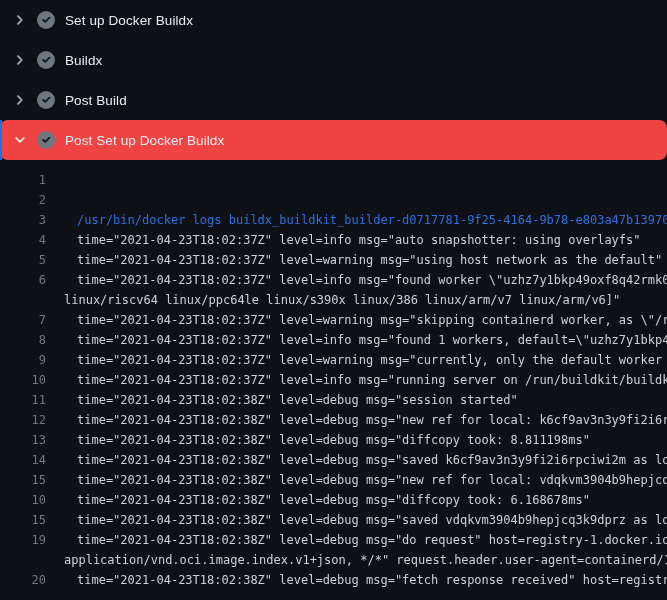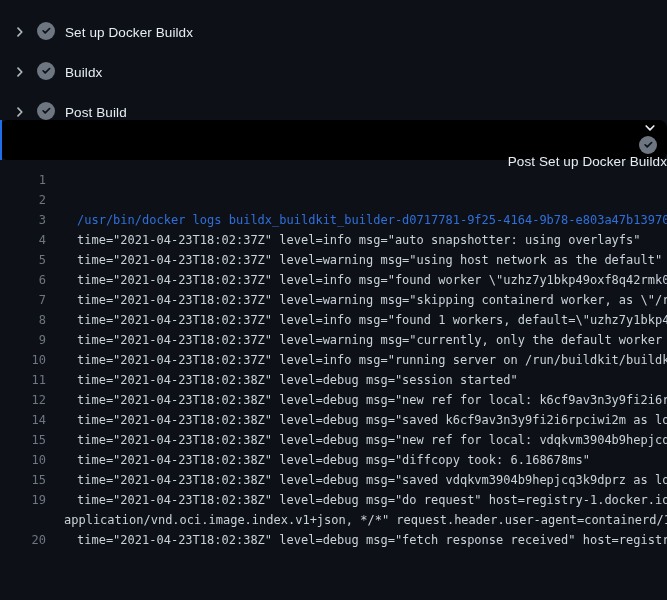--- a/index.html
+++ b/index.html
@@ -7,25 +7,25 @@
   body {
     background:#0d1117;
     font-family:"Liberation Sans", sans-serif;
     color:#e6edf3;
   }
   .app { width:667px; height:600px; overflow:hidden; position:relative; }
 
   
   .sections { padding:0; }
   .section-row {
-    height:40px; display:flex; align-items:flex-end;
+    height:40px; display:flex; align-items:center;
     padding-left:12px; cursor:pointer; position:relative;
   }
   .section-row.expanded {
-    background:#000000; border-radius:8px;flex-direction:column;
+    background:#ef4444; border-radius:8px;
   }
   .section-row.expanded .accent-strip {
     position:absolute; left:0; top:0; bottom:0; width:2px;
     background:#1f6feb;
   }
   .chev { width:16px; height:16px; margin-right:9px; flex:0 0 16px; display:flex; align-items:center; justify-content:center; }
   .chev svg { display:block; }
   .status { width:18px; height:18px; margin-right:10px; flex:0 0 18px; }
   .section-label { font-size:13.5px; color:#e6edf3; letter-spacing:.1px; }
 
@@ -120,26 +120,28 @@
 
   </div>
 
   <div class="log">
       <div class="log-row"><span class="ln">1</span></div>
       <div class="log-row"><span class="ln">2</span><span class="txt group-label"><span class="tri">▼</span><span>BuildKit container logs</span></span></div>
       <div class="log-row ind"><span class="ln">3</span><span class="txt link">/usr/bin/docker logs buildx_buildkit_builder-d0717781-9f25-4164-9b78-e803a47b13970</span></div>
       <div class="log-row ind"><span class="ln">4</span><span class="txt">time="2021-04-23T18:02:37Z" level=info msg="auto snapshotter: using overlayfs"</span></div>
       <div class="log-row ind"><span class="ln">5</span><span class="txt">time="2021-04-23T18:02:37Z" level=warning msg="using host network as the default"</span></div>
       <div class="log-row ind"><span class="ln">6</span><span class="txt">time="2021-04-23T18:02:37Z" level=info msg="found worker \"uzhz7y1bkp49oxf8q42rmk0xj</span></div>
+      <div class="log-row"><span class="ln"></span><span class="txt">linux/riscv64 linux/ppc64le linux/s390x linux/386 linux/arm/v7 linux/arm/v6]"</span></div>
       <div class="log-row ind"><span class="ln">7</span><span class="txt">time="2021-04-23T18:02:37Z" level=warning msg="skipping containerd worker, as \"/run</span></div>
       <div class="log-row ind"><span class="ln">8</span><span class="txt">time="2021-04-23T18:02:37Z" level=info msg="found 1 workers, default=\"uzhz7y1bkp49o</span></div>
       <div class="log-row ind"><span class="ln">9</span><span class="txt">time="2021-04-23T18:02:37Z" level=warning msg="currently, only the default worker ca</span></div>
       <div class="log-row ind"><span class="ln">10</span><span class="txt">time="2021-04-23T18:02:37Z" level=info msg="running server on /run/buildkit/buildkit</span></div>
       <div class="log-row ind"><span class="ln">11</span><span class="txt">time="2021-04-23T18:02:38Z" level=debug msg="session started"</span></div>
       <div class="log-row ind"><span class="ln">12</span><span class="txt">time="2021-04-23T18:02:38Z" level=debug msg="new ref for local: k6cf9av3n3y9fi2i6rpc</span></div>
+      <div class="log-row ind"><span class="ln">13</span><span class="txt">time="2021-04-23T18:02:38Z" level=debug msg="diffcopy took: 8.811198ms"</span></div>
       <div class="log-row ind"><span class="ln">14</span><span class="txt">time="2021-04-23T18:02:38Z" level=debug msg="saved k6cf9av3n3y9fi2i6rpciwi2m as loca</span></div>
       <div class="log-row ind"><span class="ln">15</span><span class="txt">time="2021-04-23T18:02:38Z" level=debug msg="new ref for local: vdqkvm3904b9hepjcq3k</span></div>
       <div class="log-row ind"><span class="ln">10</span><span class="txt">time="2021-04-23T18:02:38Z" level=debug msg="diffcopy took: 6.168678ms"</span></div>
       <div class="log-row ind"><span class="ln">15</span><span class="txt">time="2021-04-23T18:02:38Z" level=debug msg="saved vdqkvm3904b9hepjcq3k9dprz as loca</span></div>
       <div class="log-row ind"><span class="ln">19</span><span class="txt">time="2021-04-23T18:02:38Z" level=debug msg="do request" host=registry-1.docker.io r</span></div>
       <div class="log-row"><span class="ln"></span><span class="txt">application/vnd.oci.image.index.v1+json, */*" request.header.user-agent=containerd/1.4</span></div>
       <div class="log-row ind"><span class="ln">20</span><span class="txt">time="2021-04-23T18:02:38Z" level=debug msg="fetch response received" host=registry-</span></div>
     </div>
 
 </div>

